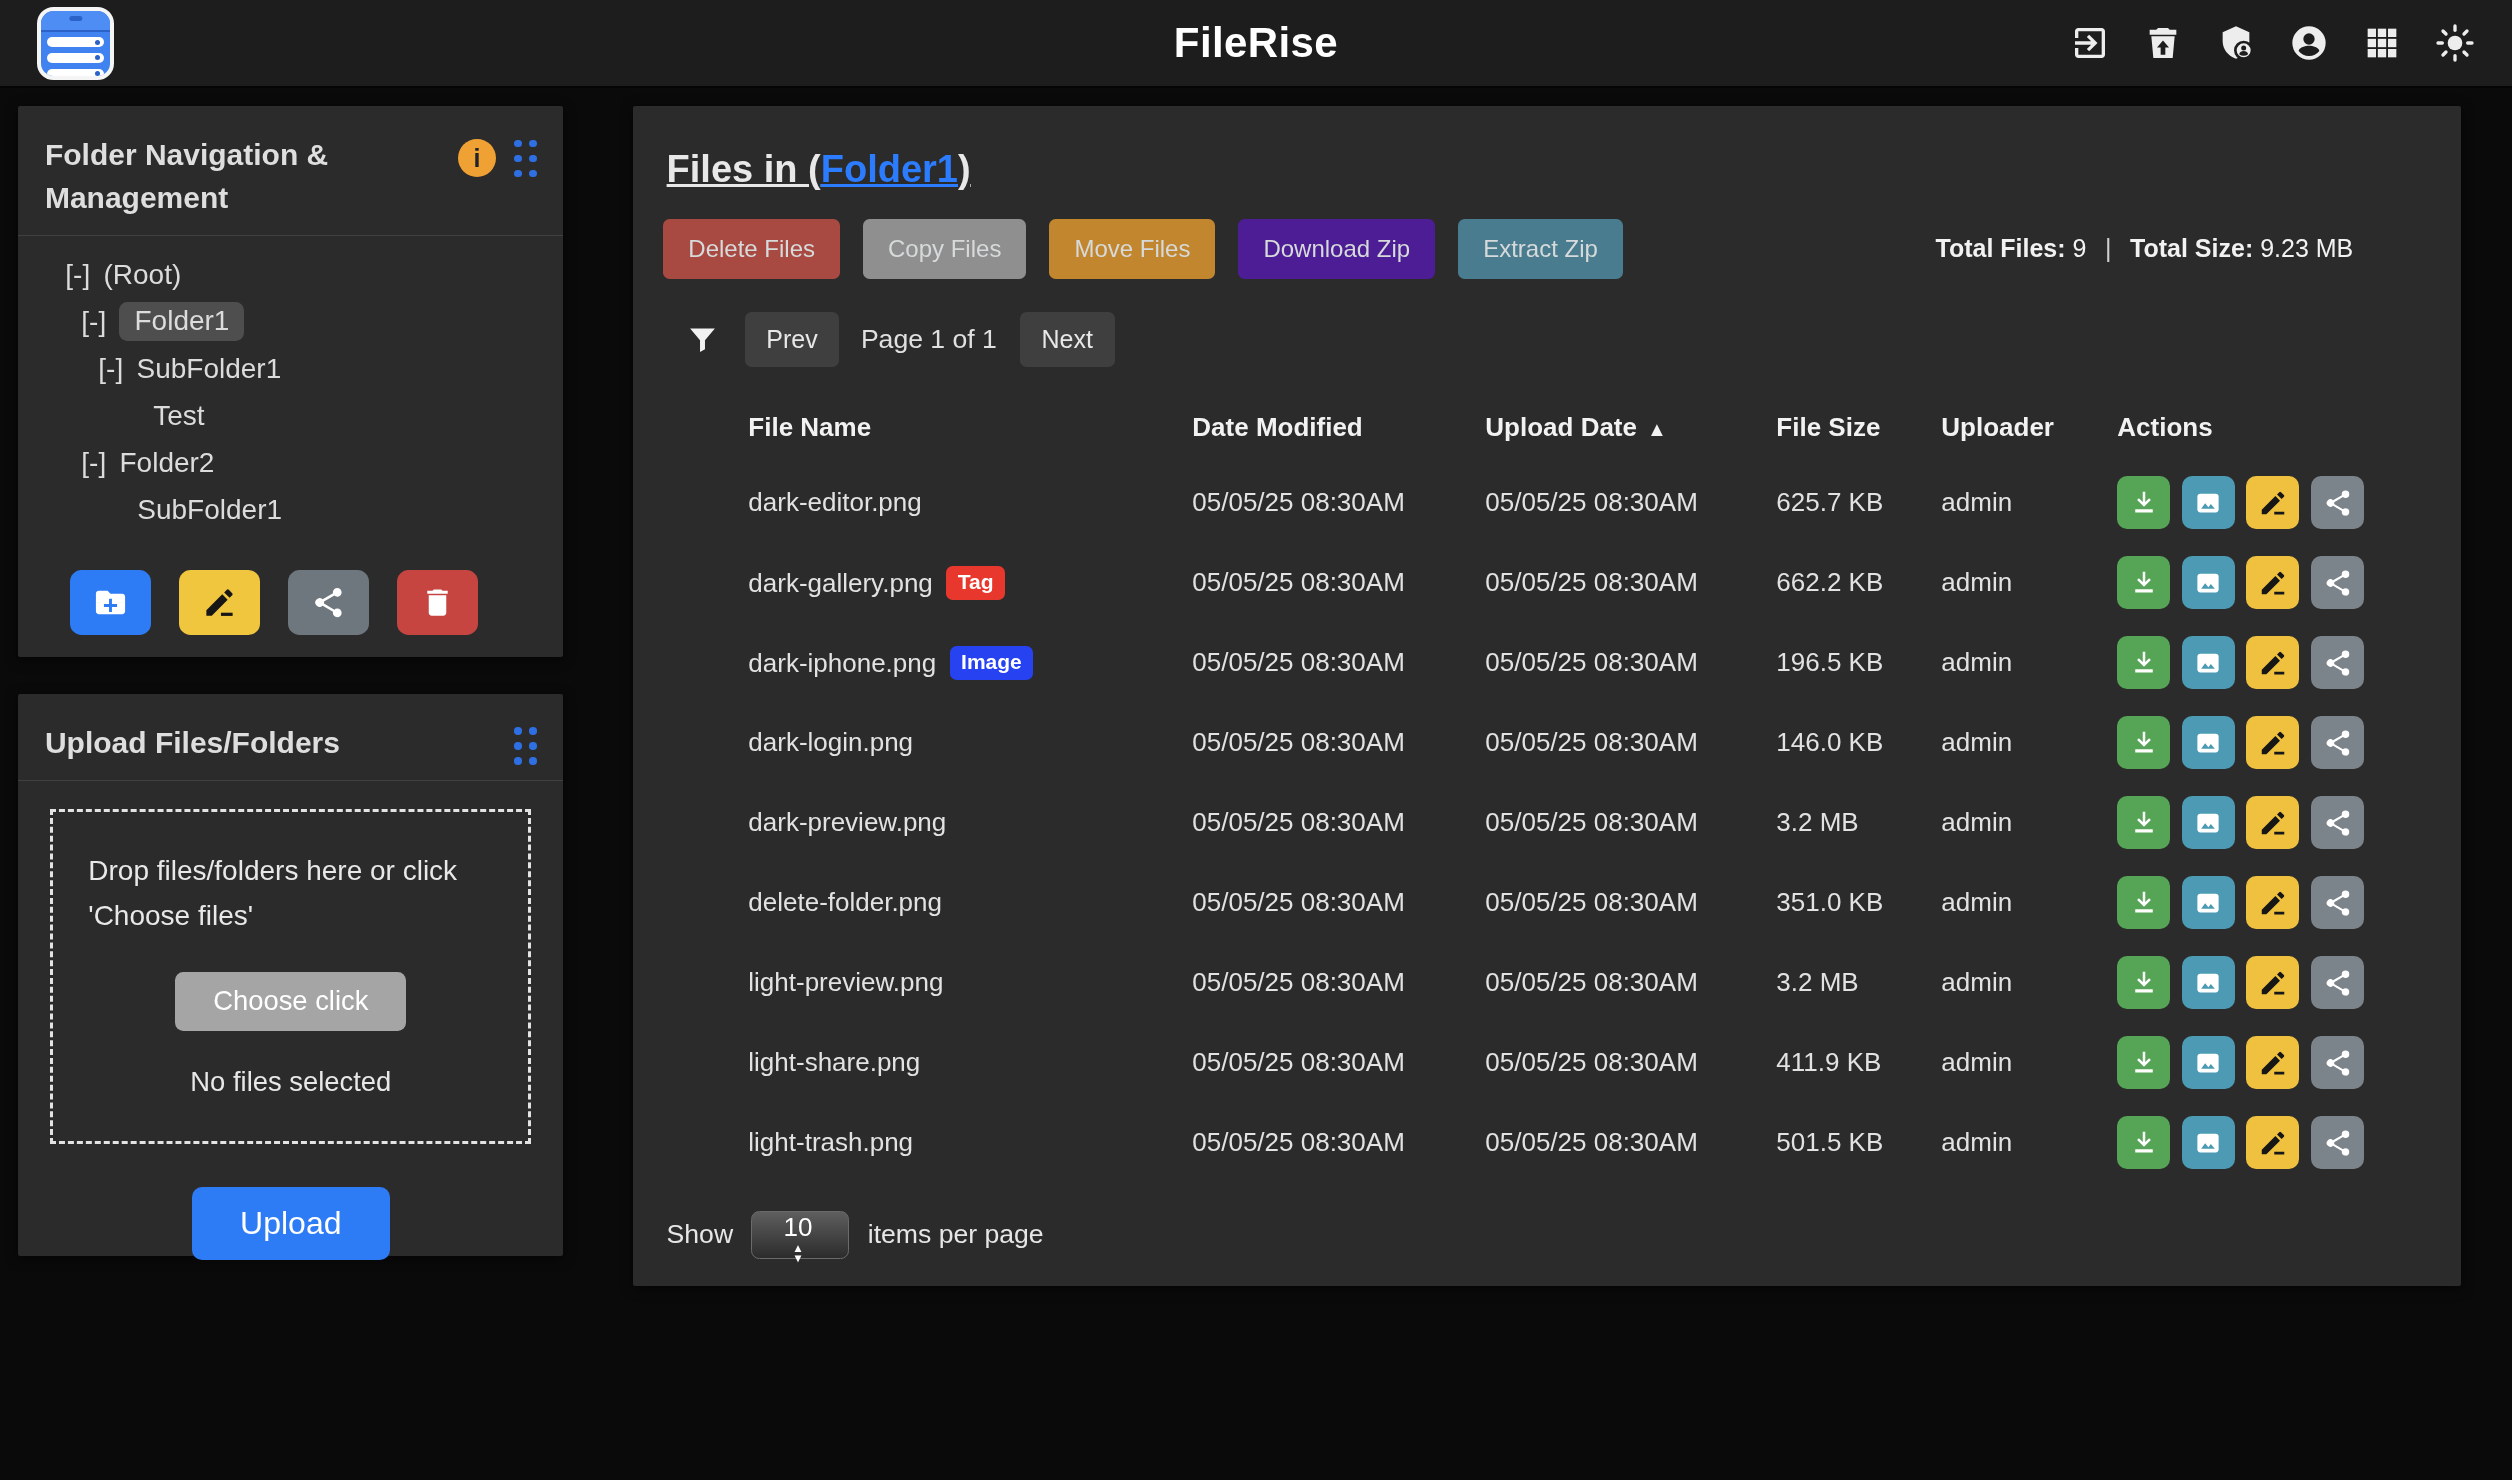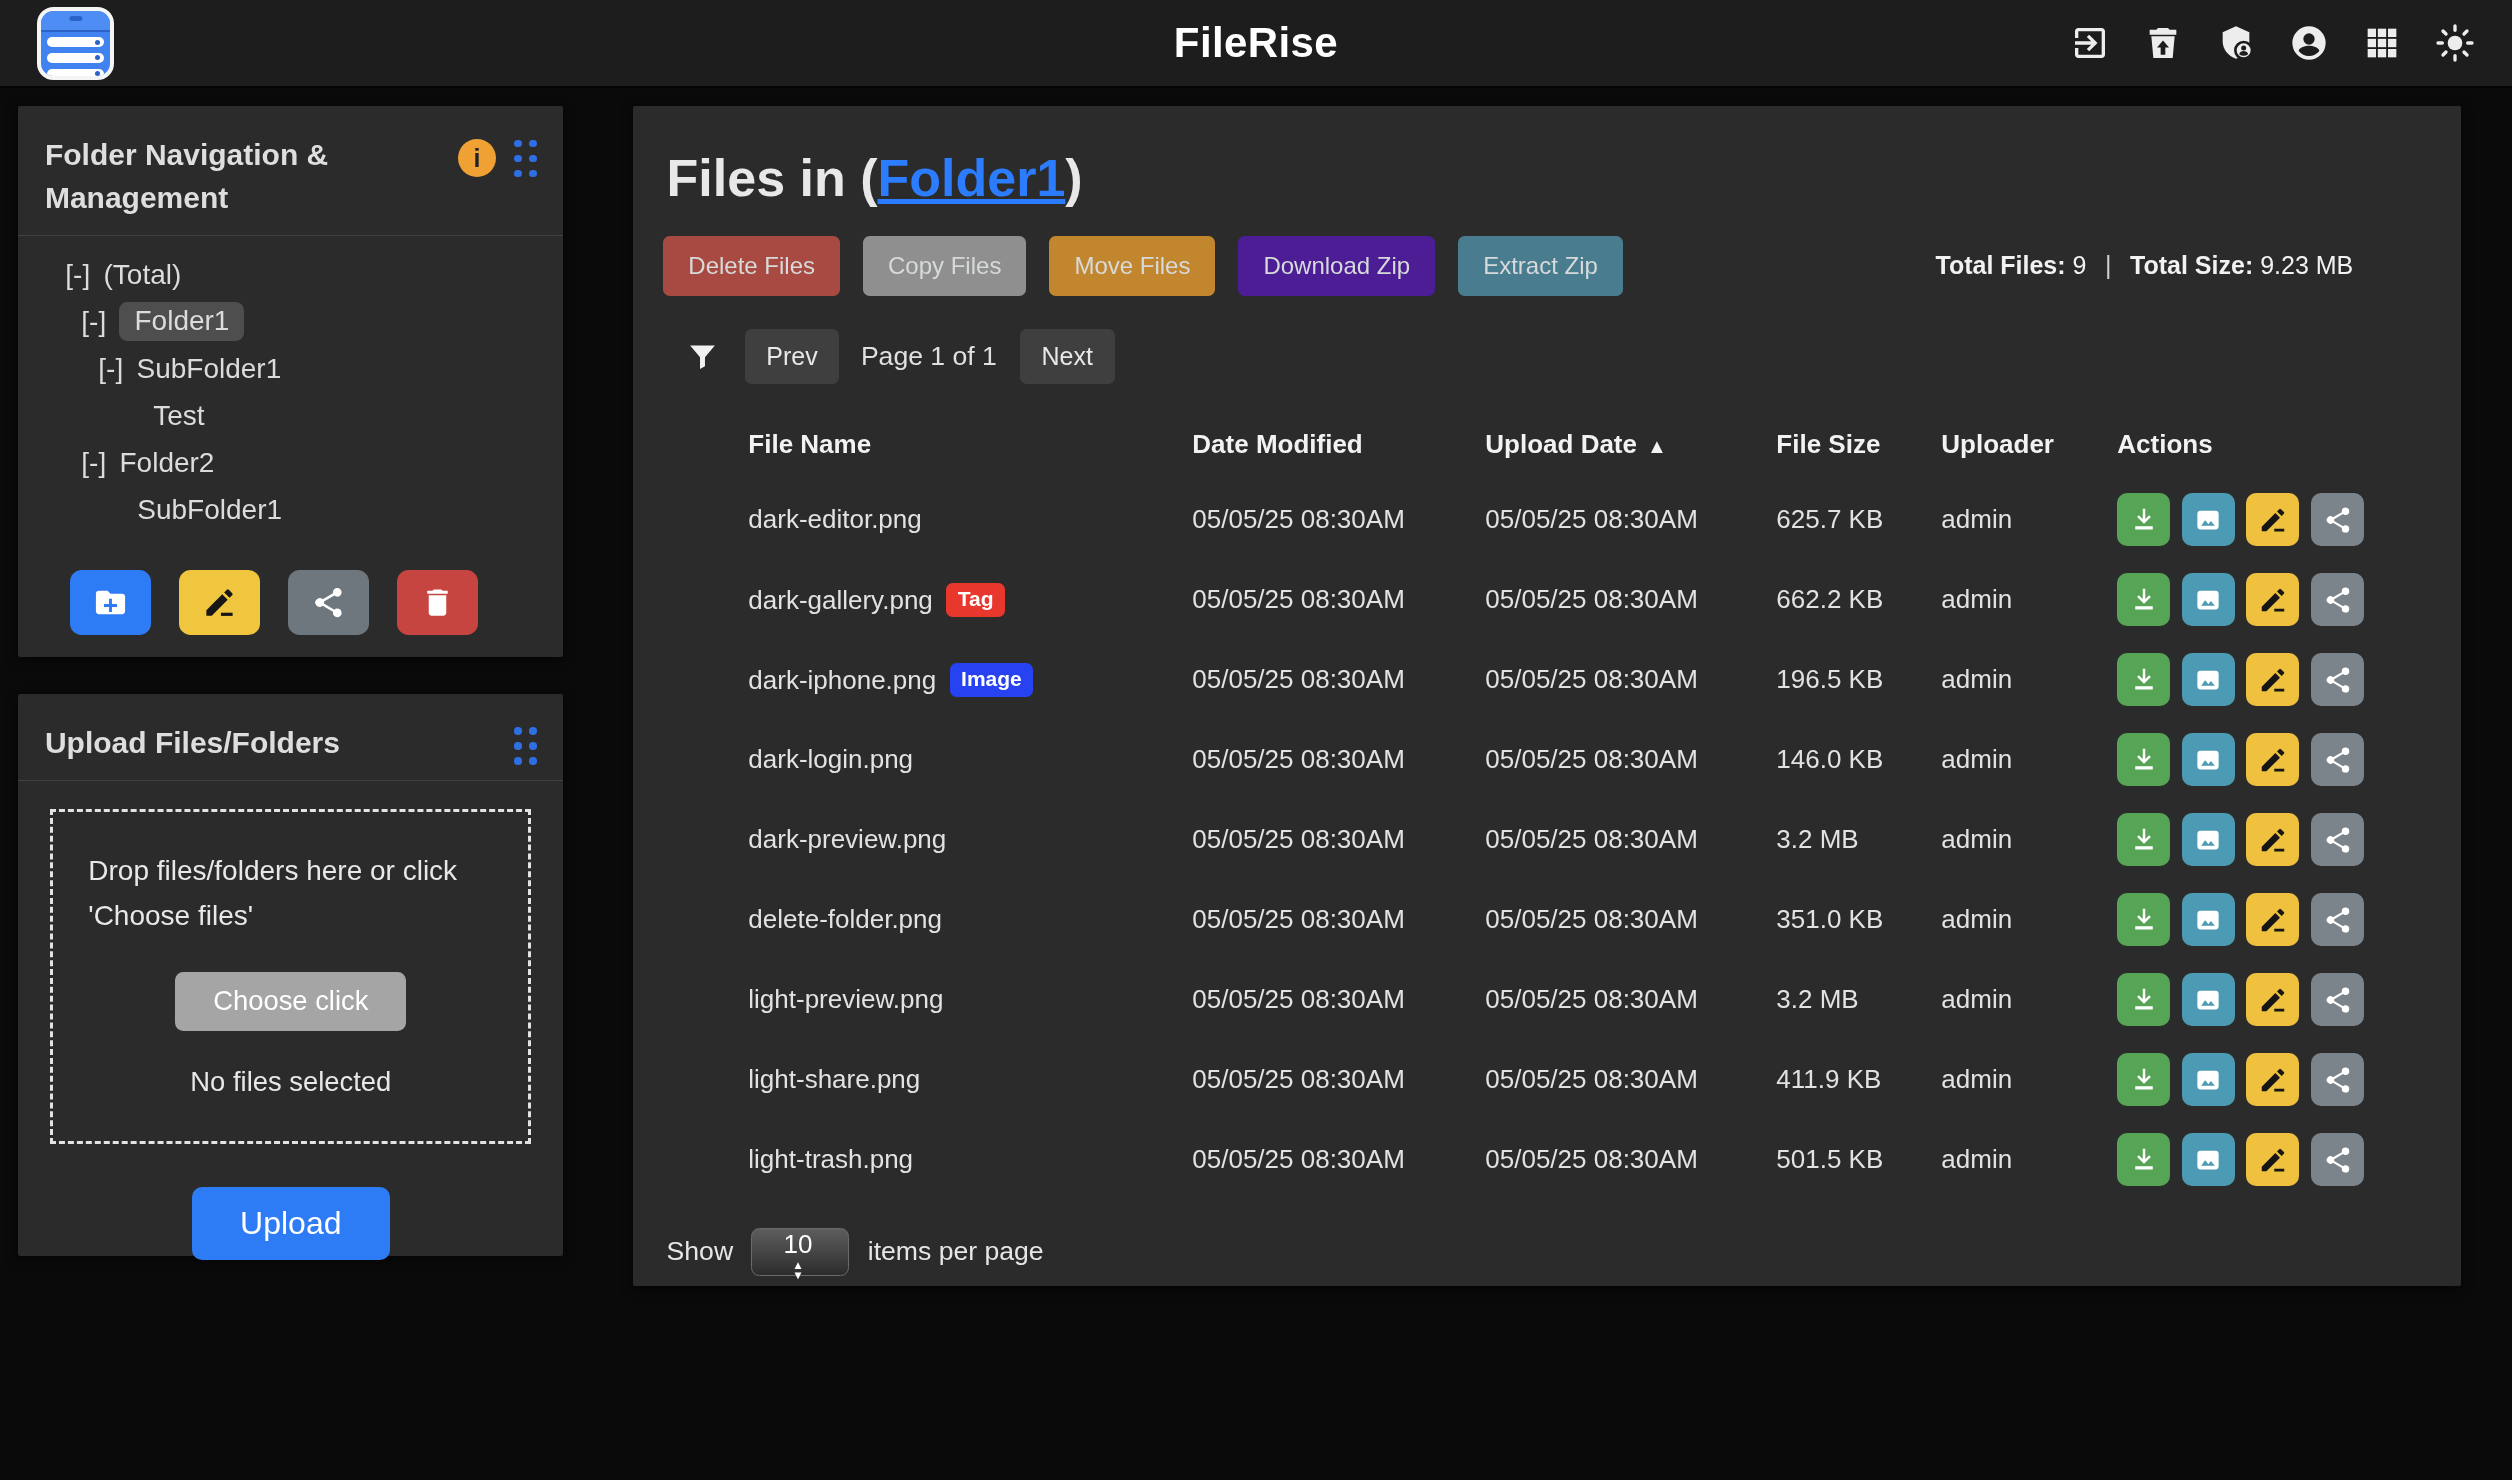--- a/index.html
+++ b/index.html
@@ -54,21 +54,21 @@
   .fa-btn svg { width:35px; height:35px; }
   
   .upload-panel { height:562px; }
   .dropzone { margin:28px 32px 0; border:3.3px dashed #e3e3e3; padding:37px 35px 43px; }
   .drop-text { font-size:28px; line-height:1.6; color:#e8e8e8; margin:0; }
   .choose-btn { display:block; margin:33px auto 0; background:#a5a5a5; color:#fff; border:none; border-radius:8.3px; font-size:27.4px; padding:13.3px 38px; cursor:pointer; font-family:inherit; }
   .no-files { text-align:center; font-size:27.4px; margin:35px 0 0; color:#e8e8e8; }
   .upload-btn { display:block; margin:43px auto 0; background:#2e7bf6; color:#fff; border:none; border-radius:10px; font-size:32px; padding:18.3px 48px; cursor:pointer; font-family:inherit; }
   
   .main-panel { width:1828px; height:1180px; padding:30px; flex:0 0 auto; }
-  .main-title { font-size:52px; font-weight:bold; margin:11.6px 0 0 3.3px; color:#e8e8e8; }
+  .main-title { font-size:38px; font-weight:bold; margin:11.6px 0 0 3.3px; color:#e8e8e8;text-decoration:underline; }
   .folder-link { color:#2b7cff; text-decoration:underline; cursor:pointer; }
   .toolbar { display:flex; align-items:center; margin-top:28px; gap:23px; }
   .tbtn { height:60px; padding:0 25px; border:none; border-radius:6.6px; font-size:24px; color:#d6dada; cursor:pointer; font-family:inherit; }
   .totals { margin-left:auto; margin-right:78px; font-size:25px; color:#f2f2f2; white-space:nowrap; }
   .totals b { font-weight:bold; }
   .totals .sep { margin:0 11.6px; color:#cfcfcf; }
   
   .search-row { display:flex; align-items:center; margin-top:33px; }
   .funnel { margin-left:22.4px; width:33px; height:37px; color:#f2f2f2; cursor:pointer; }
   .funnel svg { width:33px; height:37px; }
@@ -192,21 +192,21 @@
               <i></i>
               <i></i>
               <i></i>
             </div>
         </div>
       </div>
       <div class="divider"></div>
       <ul class="tree" id="folder-tree">
           <li style="padding-left: 47px;">
             <span class="prefix">[-]</span>
-            <span class="label">(Total)</span>
+            <span class="label">(Root)</span>
           </li>
           <li style="padding-left: 63px;">
             <span class="prefix">[-]</span>
             <span class="label selected">Folder1</span>
           </li>
           <li style="padding-left: 80px;">
             <span class="prefix">[-]</span>
             <span class="label">SubFolder1</span>
           </li>
           <li style="padding-left: 135px;">

